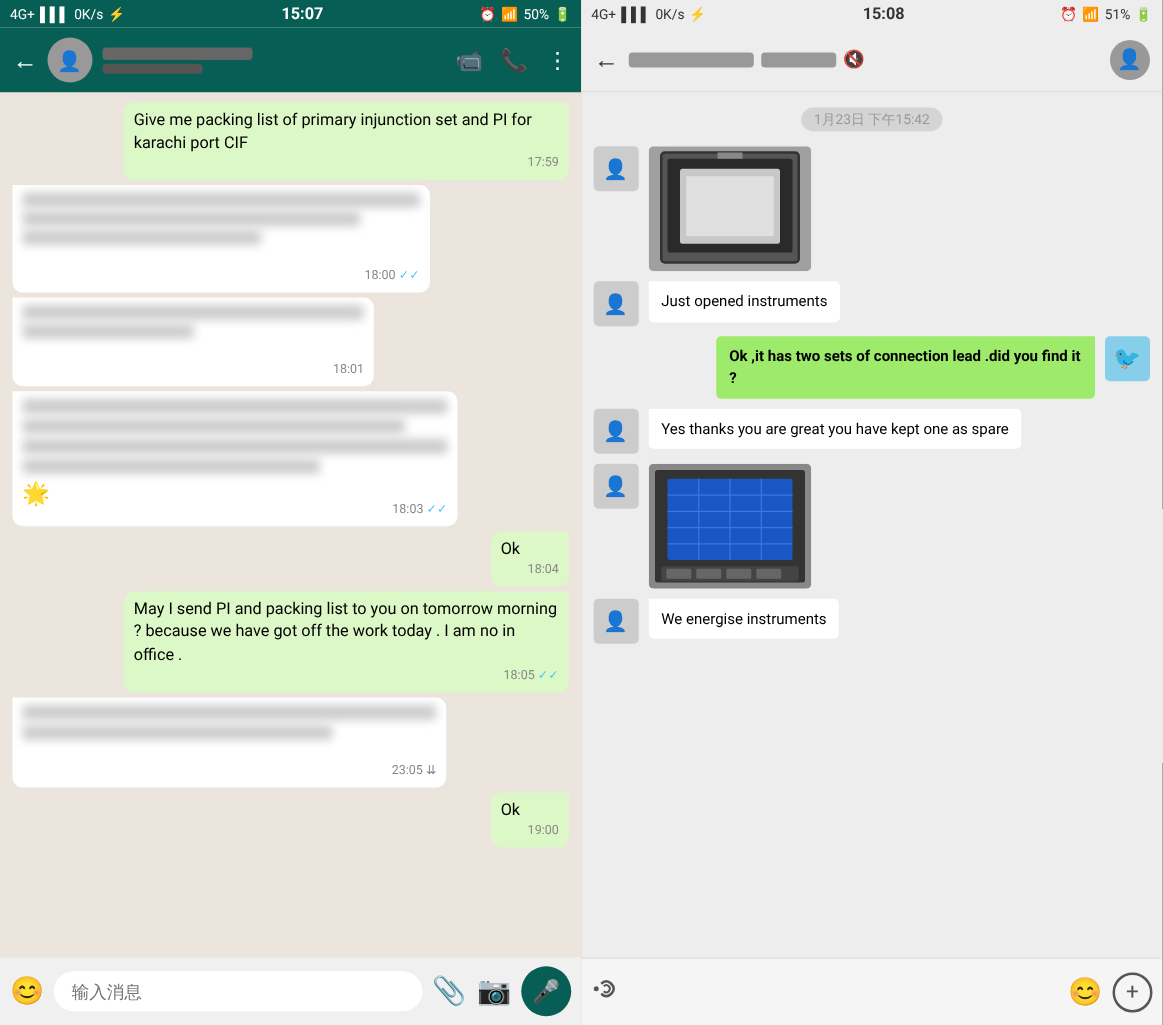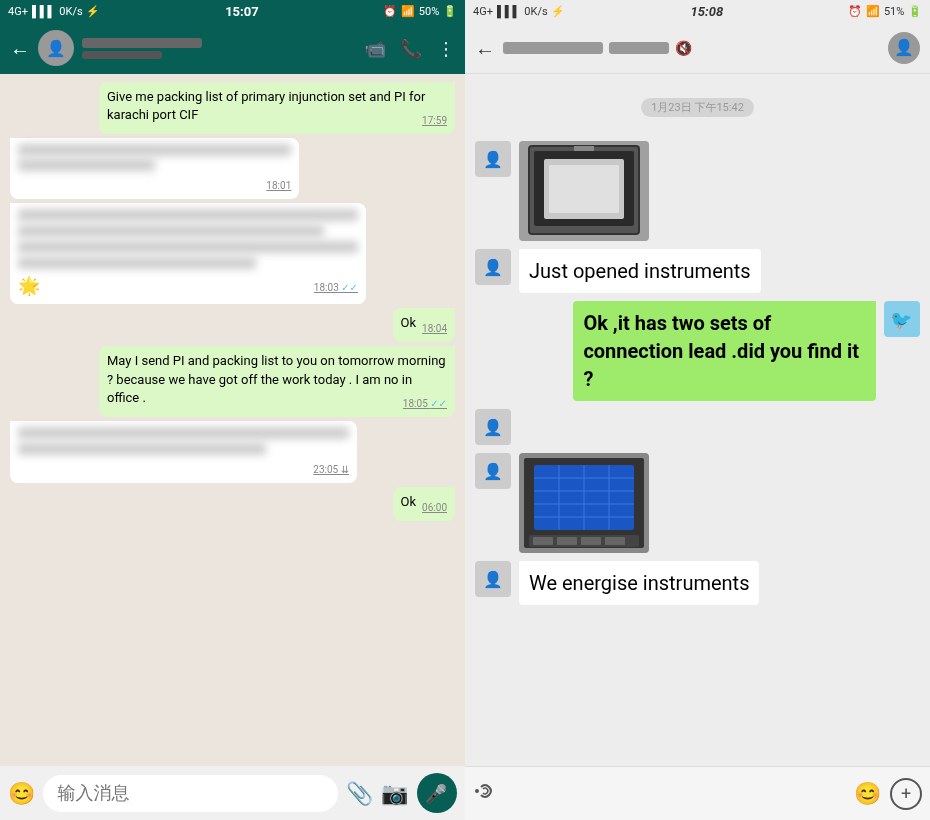--- a/index.html
+++ b/index.html
@@ -117,22 +117,21 @@
       background: #dcf8c6;
       align-self: flex-end;
       border-top-right-radius: 0;
     }
     .msg-time {
       font-size: 10px;
       color: #888;
       display: inline-block;
       margin-left: 6px;
       float: right;
-      margin-top: 8px;
-      text-decoration: underline;
+      margin-top: 18px;
     }
     .msg-tick {
       color: #4fc3f7;
       font-size: 10px;
     }
     .msg-blurred {
       filter: blur(4px);
       user-select: none;
     }
     .msg-emoji { font-size: 18px; }
@@ -149,21 +148,21 @@
     .input-emoji, .input-attach, .input-camera {
       font-size: 22px;
       color: #888;
       cursor: pointer;
     }
     .input-field {
       flex: 1;
       background: white;
       border-radius: 20px;
       padding: 8px 14px;
-      font-size: 18px;
+      font-size: 14px;
       color: #999;
       border: none;
       outline: none;
     }
     .input-mic {
       width: 40px;
       height: 40px;
       border-radius: 50%;
       background: #075e54;
       display: flex;
@@ -241,21 +240,21 @@
       display: flex;
       flex-direction: column;
       gap: 8px;
       background: #ededed;
     }
 
     .date-divider {
       text-align: center;
       font-size: 11px;
       color: #999;
-      margin: 16px 0;
+      margin: 4px 0;
       background: rgba(0,0,0,0.1);
       border-radius: 10px;
       padding: 2px 10px;
       display: inline-block;
       align-self: center;
     }
 
     .wc-msg-row {
       display: flex;
       align-items: flex-start;
@@ -273,21 +272,21 @@
       display: flex;
       align-items: center;
       justify-content: center;
       color: white;
       font-size: 16px;
     }
     .wc-bubble {
       max-width: 68%;
       padding: 8px 10px;
       border-radius: 4px;
-      font-size: 20px;
+      font-size: 12px;
       line-height: 1.4;
     }
     .wc-bubble.incoming {
       background: white;
       border-top-left-radius: 0;
     }
     .wc-bubble.outgoing {
       background: #9eea6a;
       border-top-right-radius: 0;
       font-weight: bold;
@@ -377,20 +376,26 @@
     </div>
   </div>
 
   <div class="chat-area">
 
     <div class="msg msg-outgoing">
       <span>Give me packing list of primary injunction set and PI for karachi port CIF</span>
       <span class="msg-time">17:59</span>
     </div>
 
+    <div class="msg msg-incoming" style="width:75%;">
+      <span class="msg-blurred" style="display:block;background:#ccc;height:12px;border-radius:3px;margin-bottom:3px;"></span>
+      <span class="msg-blurred" style="display:block;background:#ccc;height:12px;border-radius:3px;width:85%;margin-bottom:3px;"></span>
+      <span class="msg-blurred" style="display:block;background:#ccc;height:12px;border-radius:3px;width:60%;"></span>
+      <span class="msg-time">18:00 <span class="msg-tick">✓✓</span></span>
+    </div>
 
     <div class="msg msg-incoming" style="width:65%;">
       <span class="msg-blurred" style="display:block;background:#ccc;height:12px;border-radius:3px;margin-bottom:3px;"></span>
       <span class="msg-blurred" style="display:block;background:#ccc;height:12px;border-radius:3px;width:50%;"></span>
       <span class="msg-time">18:01</span>
     </div>
 
     <div class="msg msg-incoming" style="width:80%;">
       <span class="msg-blurred" style="display:block;background:#ccc;height:12px;border-radius:3px;margin-bottom:4px;"></span>
       <span class="msg-blurred" style="display:block;background:#ccc;height:12px;border-radius:3px;margin-bottom:4px;width:90%;"></span>
@@ -411,21 +416,21 @@
     </div>
 
     <div class="msg msg-incoming" style="width:78%;">
       <span class="msg-blurred" style="display:block;background:#ccc;height:12px;border-radius:3px;margin-bottom:4px;"></span>
       <span class="msg-blurred" style="display:block;background:#ccc;height:12px;border-radius:3px;width:75%;"></span>
       <span class="msg-time">23:05 ⇊</span>
     </div>
 
     <div class="msg msg-outgoing" style="align-self:flex-end;">
       <span>Ok</span>
-      <span class="msg-time">06:00</span>
+      <span class="msg-time">19:00</span>
     </div>
 
   </div>
 
   <div class="input-bar">
     <span class="input-emoji">😊</span>
     <input class="input-field" type="text" placeholder="输入消息" style="">
     <span class="input-attach">📎</span>
     <span class="input-camera">📷</span>
     <div class="input-mic">
@@ -437,21 +442,21 @@
 
 <div class="right-panel">
 
   <div class="right-status-bar">
     <div class="status-left">
       <span>4G+</span>
       <span>▌▌▌</span>
       <span>0K/s</span>
       <span>⚡</span>
     </div>
-    <span style="font-size:13px;font-weight:bold;font-style:italic;">15:08</span>
+    <span style="font-size:13px;font-weight:bold;">15:08</span>
     <div class="status-right">
       <span>⏰</span>
       <span>📶</span>
       <span>51%</span>
       <span>🔋</span>
     </div>
   </div>
 
   <div class="right-header">
     <span class="right-back">←</span>
@@ -503,20 +508,23 @@
         🐦
       </div>
       <div class="wc-bubble outgoing">
         <span>Ok ,it has two sets of connection lead .did you find it ?</span>
       </div>
     </div>
 
     <div class="wc-msg-row">
       <div class="wc-avatar">
         <span>👤</span>
+      </div>
+      <div class="wc-bubble incoming">
+        <span>Yes thanks you are great you have kept one as spare</span>
       </div>
     </div>
 
     <div class="wc-msg-row">
       <div class="wc-avatar">
         <span>👤</span>
       </div>
       <div class="img-placeholder">
         <svg width="130" height="100" xmlns="http://www.w3.org/2000/svg">
           <rect width="130" height="100" fill="#888"></rect>

